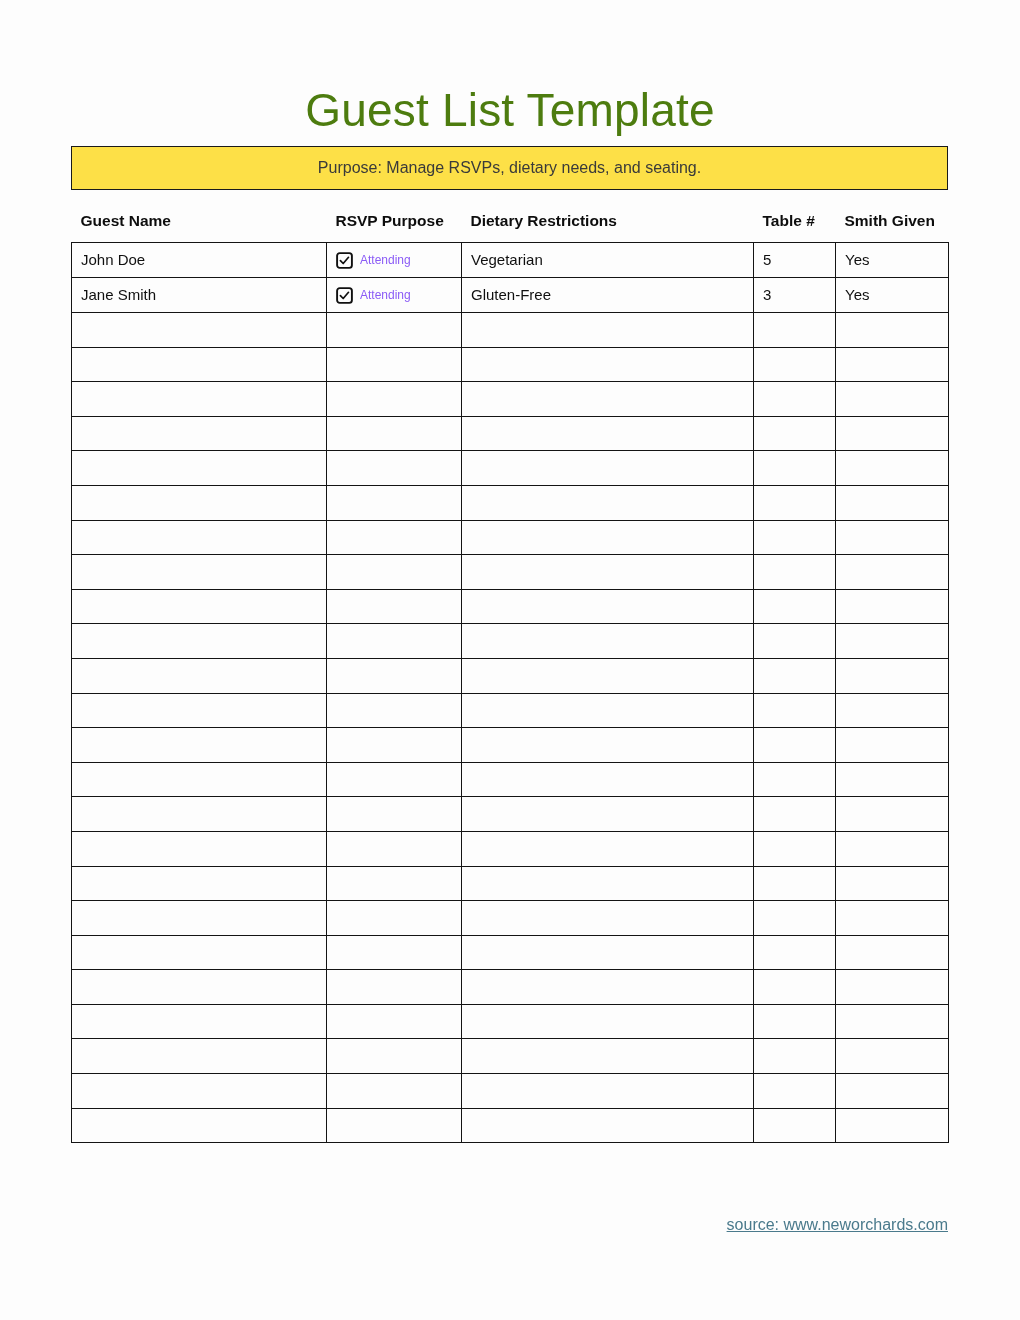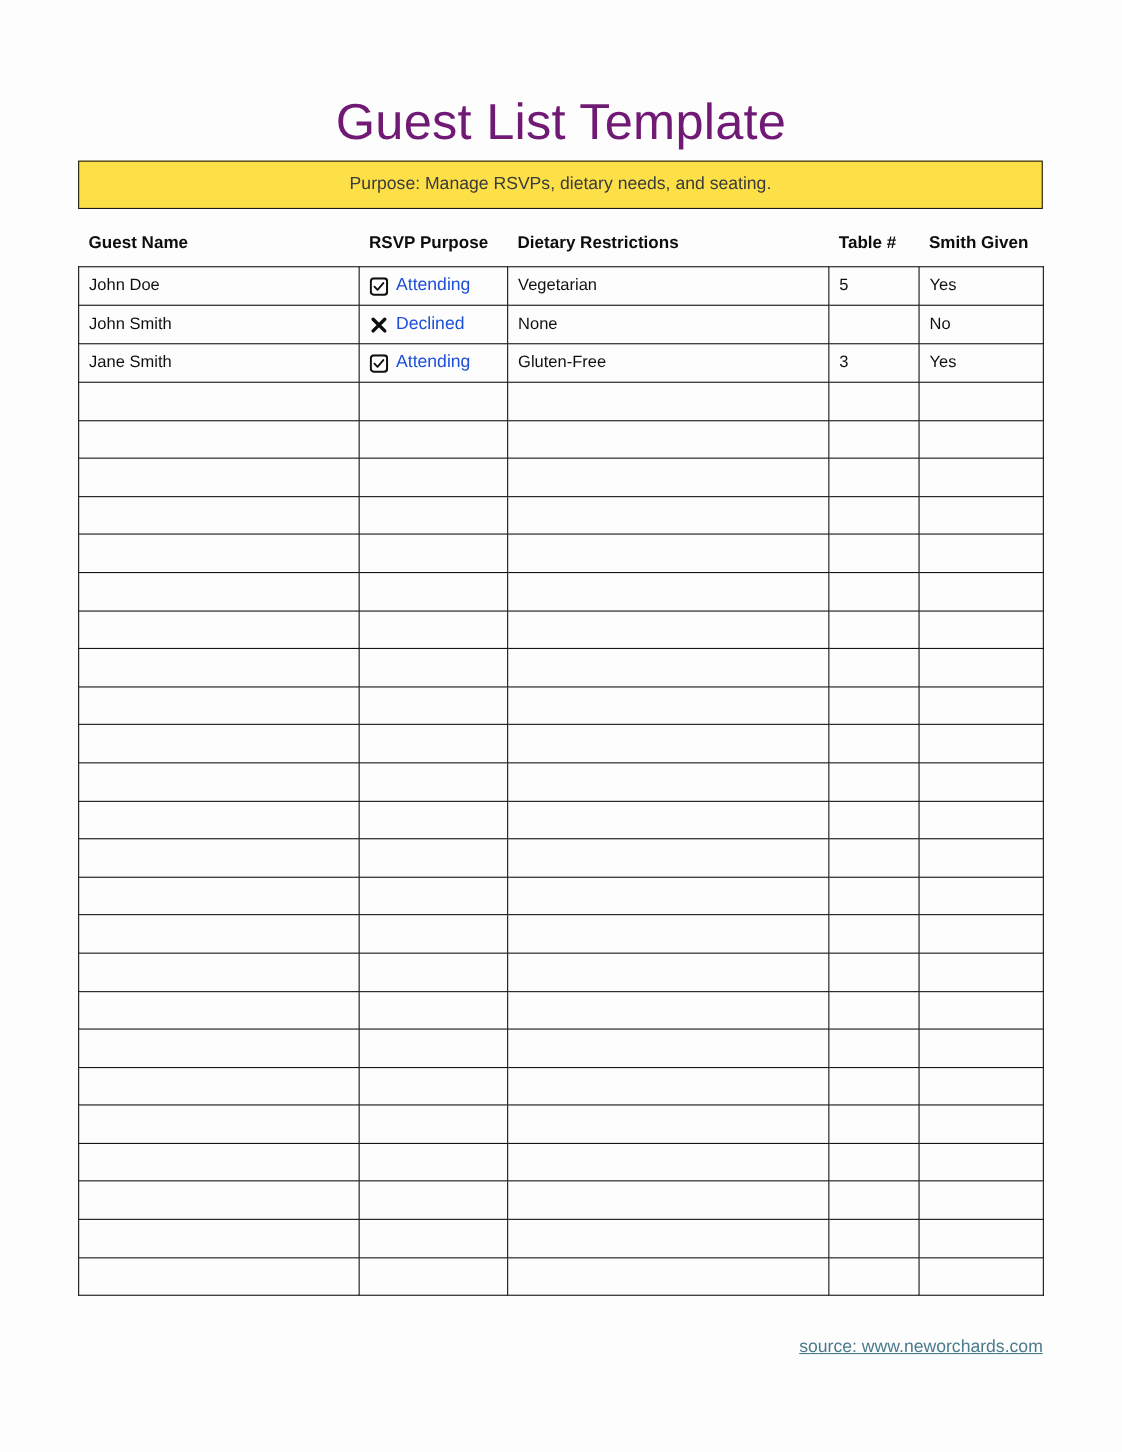--- a/index.html
+++ b/index.html
@@ -23,21 +23,21 @@
   .title {
     position: absolute;
     left: 0;
     top: 82px;
     width: 1020px;
     text-align: center;
     font-size: 46px;
     font-weight: 300;
     letter-spacing: 0.2px;
     line-height: 56px;
-    color: #701a75;
+    color: #4d7c0f;
   }
   .purpose-box {
     position: absolute;
     left: 71px;
     top: 146px;
     width: 877px;
     height: 44px;
     box-sizing: border-box;
     background: #fde047;
     border: 1px solid #1a1a1a;
@@ -102,22 +102,22 @@
   .col-table   { width: 82px; }
   .col-gift    { width: 113px; }
 
   .rsvp-cell {
     display: flex;
     align-items: center;
     gap: 7px;
     height: 34px;
   }
   .rsvp-label {
-    font-size: 16px;
-    color: #1d4ed8;
+    font-size: 12px;
+    color: #8b5cf6;
     line-height: 1;
   }
   .icon-check-box {
     flex: 0 0 auto;
     width: 17px;
     height: 17px;
     display: inline-block;
     line-height: 0;
   }
   .icon-x-mark {
@@ -178,34 +178,20 @@
                     <path d="M4.4 8.6 L7.2 11.5 L12.5 5.3" fill="none" stroke="#101010" stroke-width="1.7" stroke-linecap="round" stroke-linejoin="round"></path>
                   </svg></span>
                 <span class="rsvp-label">Attending</span>
               </div>
             </td>
             <td>Vegetarian</td>
             <td>5</td>
             <td>Yes</td>
           </tr>
           <tr>
-            <td>John Smith</td>
-            <td>
-              <div class="rsvp-cell">
-                <span class="icon-x-mark"><svg viewBox="0 0 17 17" width="17" height="17" aria-hidden="true">
-                    <path d="M3.2 3.2 L13.8 13.8 M13.8 3.2 L3.2 13.8" fill="none" stroke="#0d0d0d" stroke-width="3.1" stroke-linecap="round"></path>
-                  </svg></span>
-                <span class="rsvp-label">Declined</span>
-              </div>
-            </td>
-            <td>None</td>
-            <td></td>
-            <td>No</td>
-          </tr>
-          <tr>
             <td>Jane Smith</td>
             <td>
               <div class="rsvp-cell">
                 <span class="icon-check-box"><svg viewBox="0 0 17 17" width="17" height="17" aria-hidden="true">
                     <rect x="1.1" y="1.1" width="14.8" height="14.8" rx="2.6" ry="2.6" fill="none" stroke="#101010" stroke-width="1.9"></rect>
                     <path d="M4.4 8.6 L7.2 11.5 L12.5 5.3" fill="none" stroke="#101010" stroke-width="1.7" stroke-linecap="round" stroke-linejoin="round"></path>
                   </svg></span>
                 <span class="rsvp-label">Attending</span>
               </div>
             </td>

